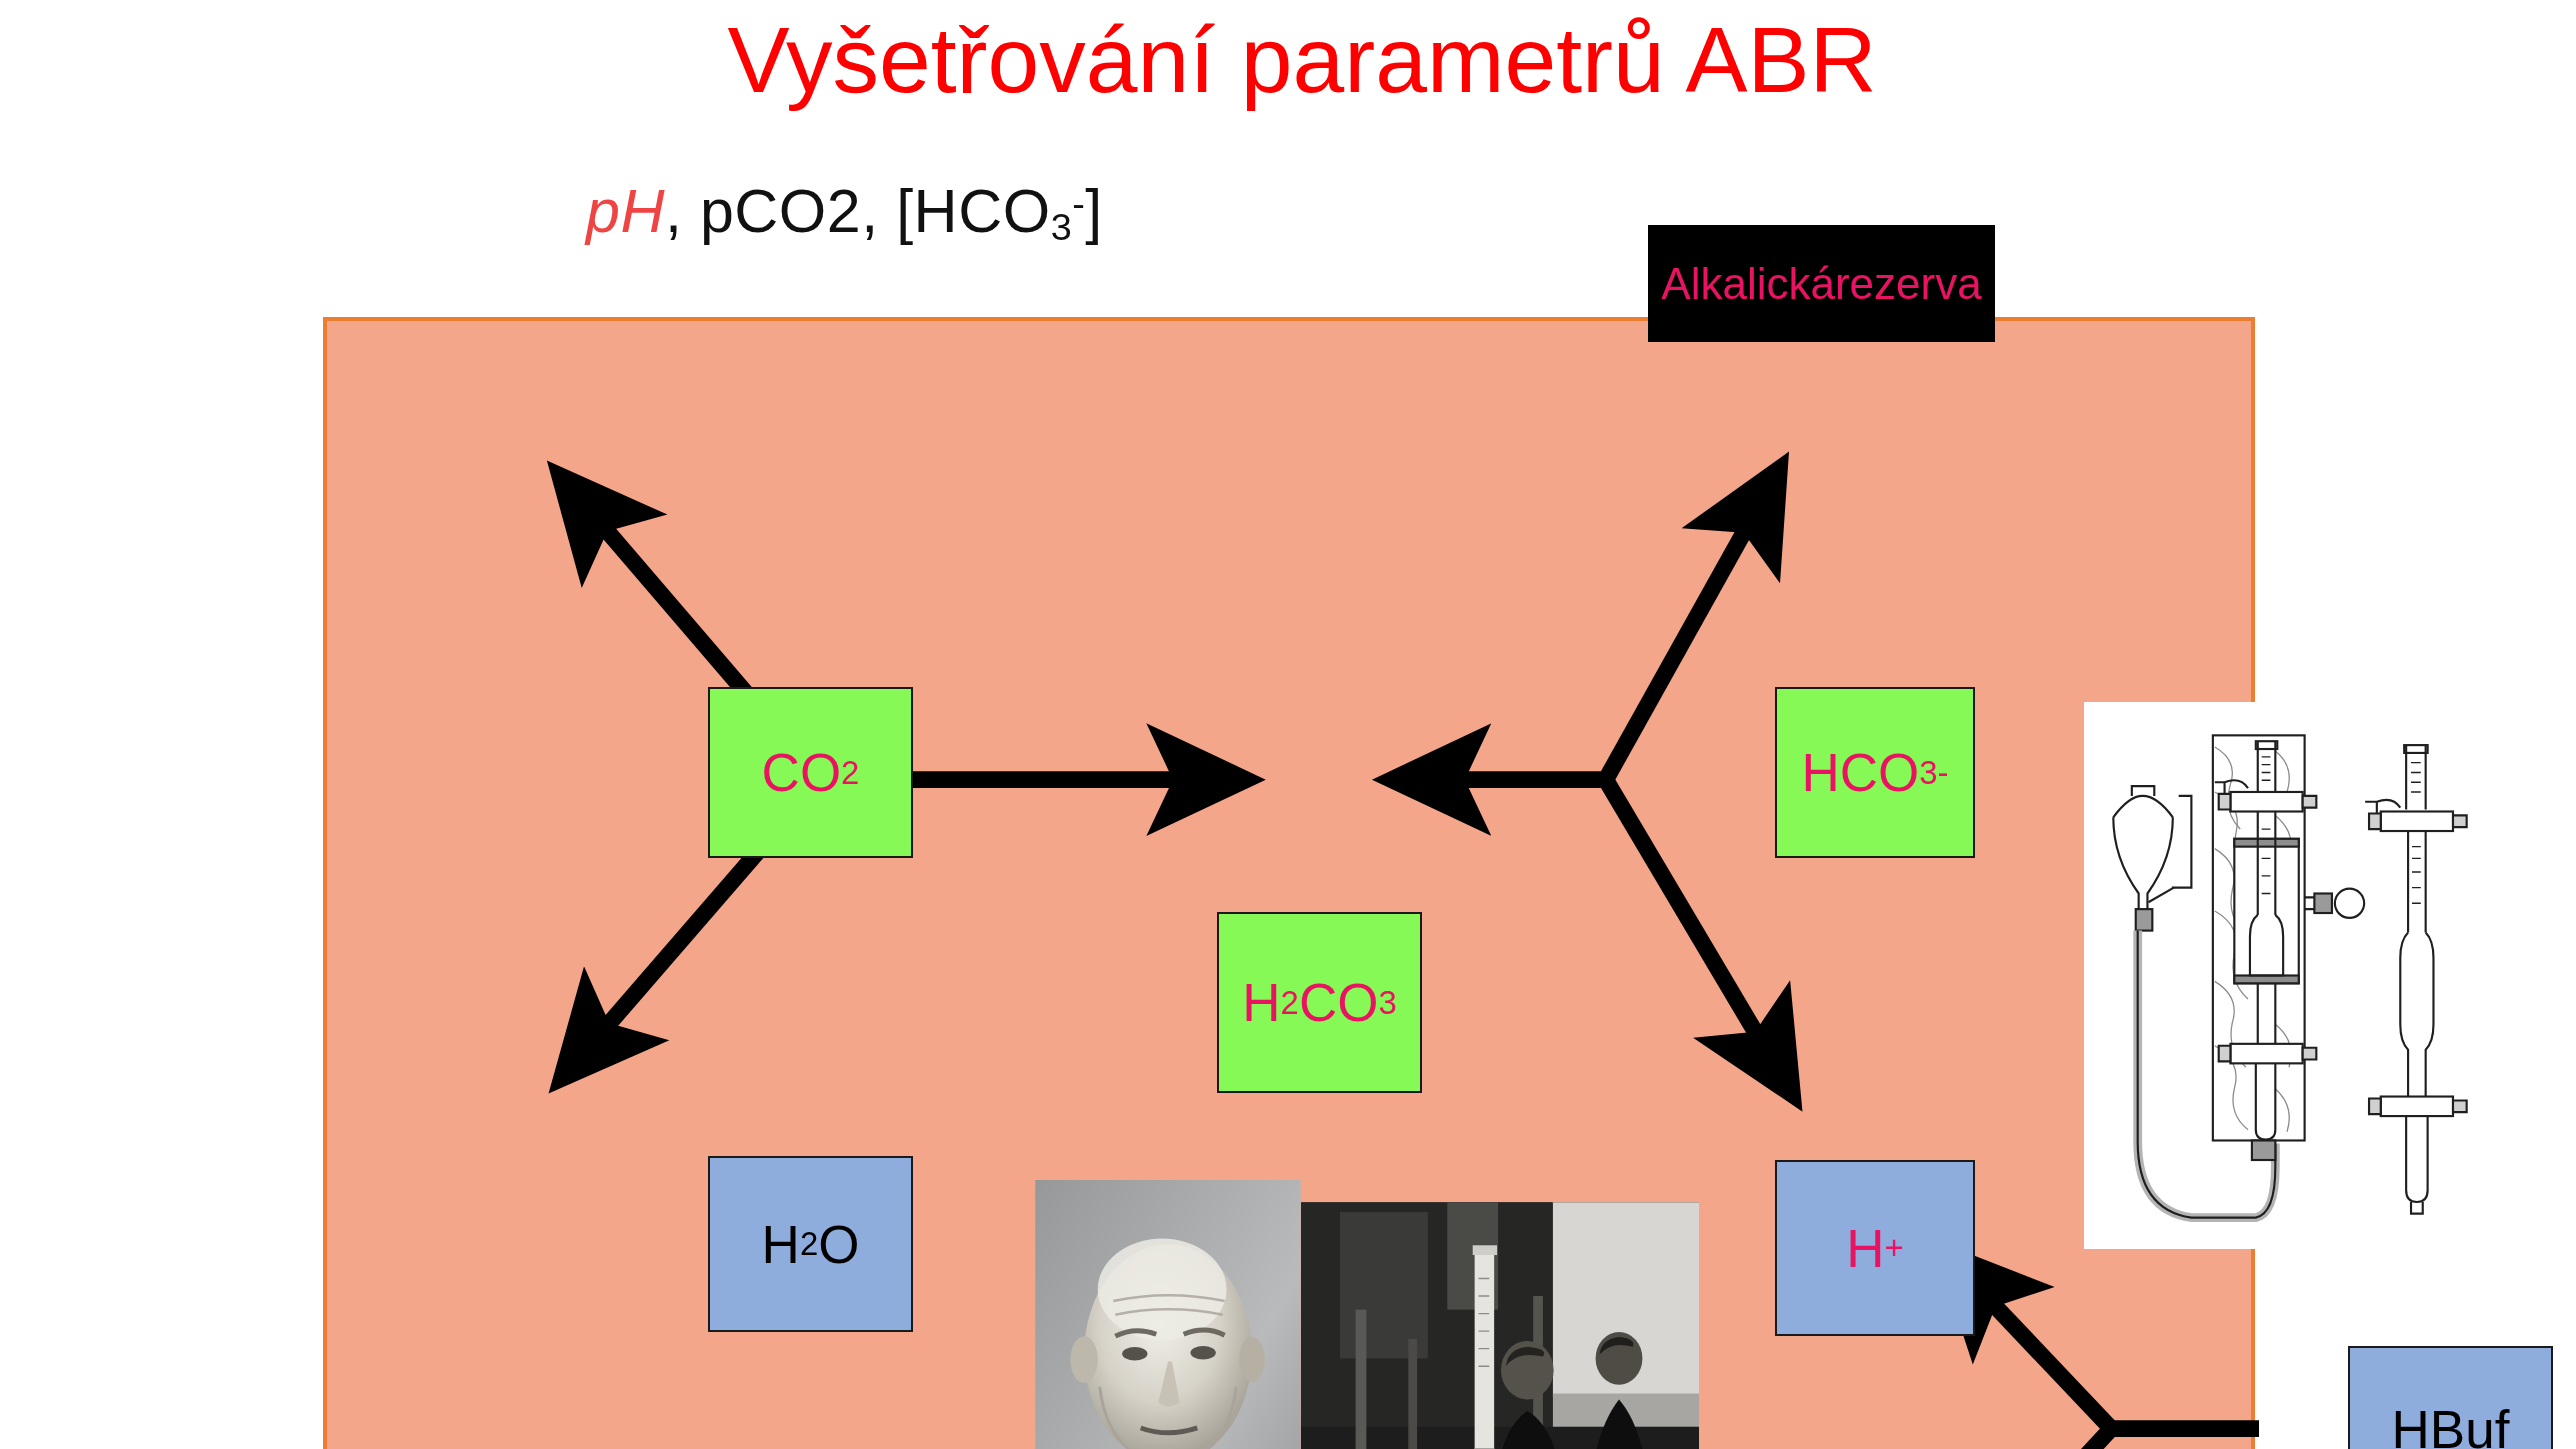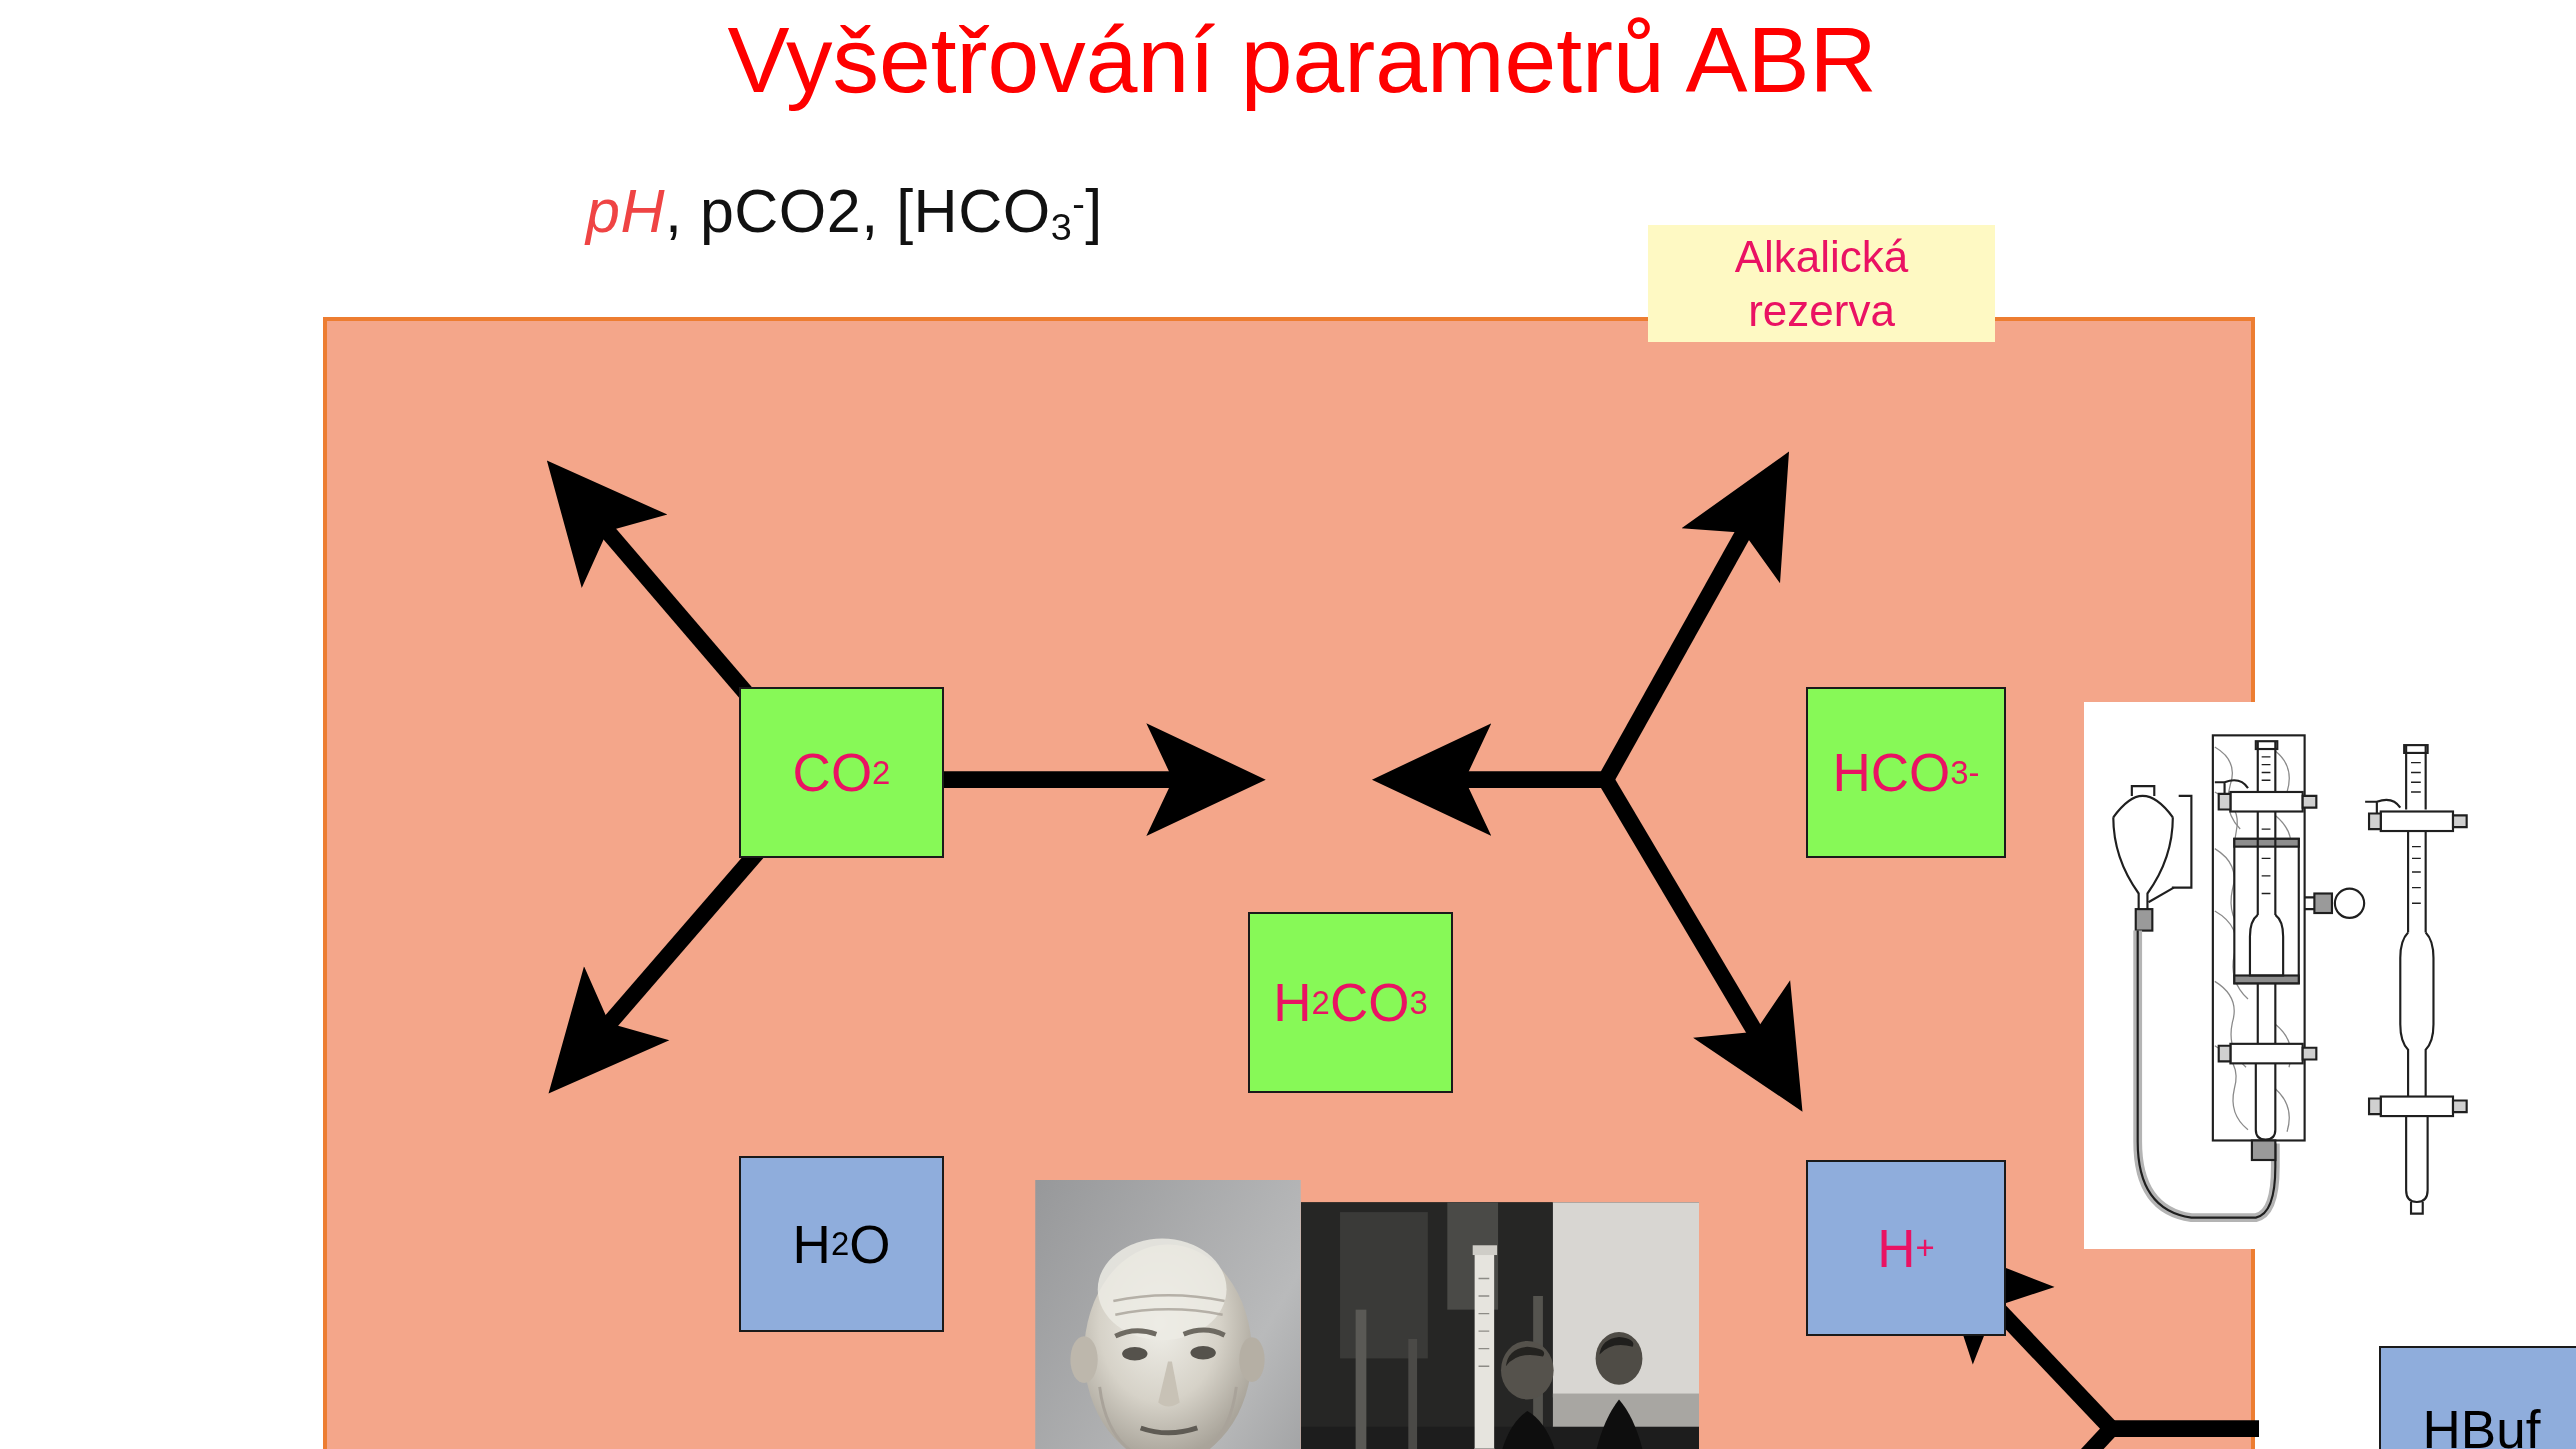--- a/index.html
+++ b/index.html
@@ -63,21 +63,20 @@
     position: absolute;
     border: 2.9px solid #1a1a1a;
     box-sizing: border-box;
     display: flex;
     align-items: center;
     justify-content: center;
     font-size: 53px;
     font-family: "Liberation Sans", sans-serif;
     white-space: nowrap;
     z-index: 5;
-    margin-left: 31px;
   }
   .chem-box sub { font-size: 0.62em; vertical-align: -0.25em; }
   .chem-box sup { font-size: 0.62em; vertical-align: 0.40em; }
   .box-green { background: #87f957; }
   .box-blue  { background: #8faddc; }
   .txt-crimson { color: #ea1263; }
   .txt-black   { color: #000000; }
 
   #box-co2    { left: 381px;  top: 366px;  width: 205px; height: 171px; }
   #box-h2co3  { left: 890px;  top: 591px;  width: 205px; height: 181px; }
@@ -86,27 +85,27 @@
   #box-hplus  { left: 1448px; top: 839px;  width: 200px; height: 176px; }
   #box-hbuf   { left: 2021px; top: 1025px; width: 205px; height: 166px; }
 
   
   #alkalicka-rezerva {
     position: absolute;
     left: 1648px;
     top: 225px;
     width: 347px;
     height: 117px;
-    background: #fef9c3;
+    background: #000000;
     color: #ea1263;
     font-size: 44px;
     line-height: 1.22;
     text-align: center;
     display: flex;
-    flex-direction: column;
+    flex-direction: row;
     align-items: center;
     justify-content: center;
     z-index: 12;
     box-sizing: border-box;
   }
 
   
   #apparatus-figure {
     position: absolute;
     left: 1757px;

